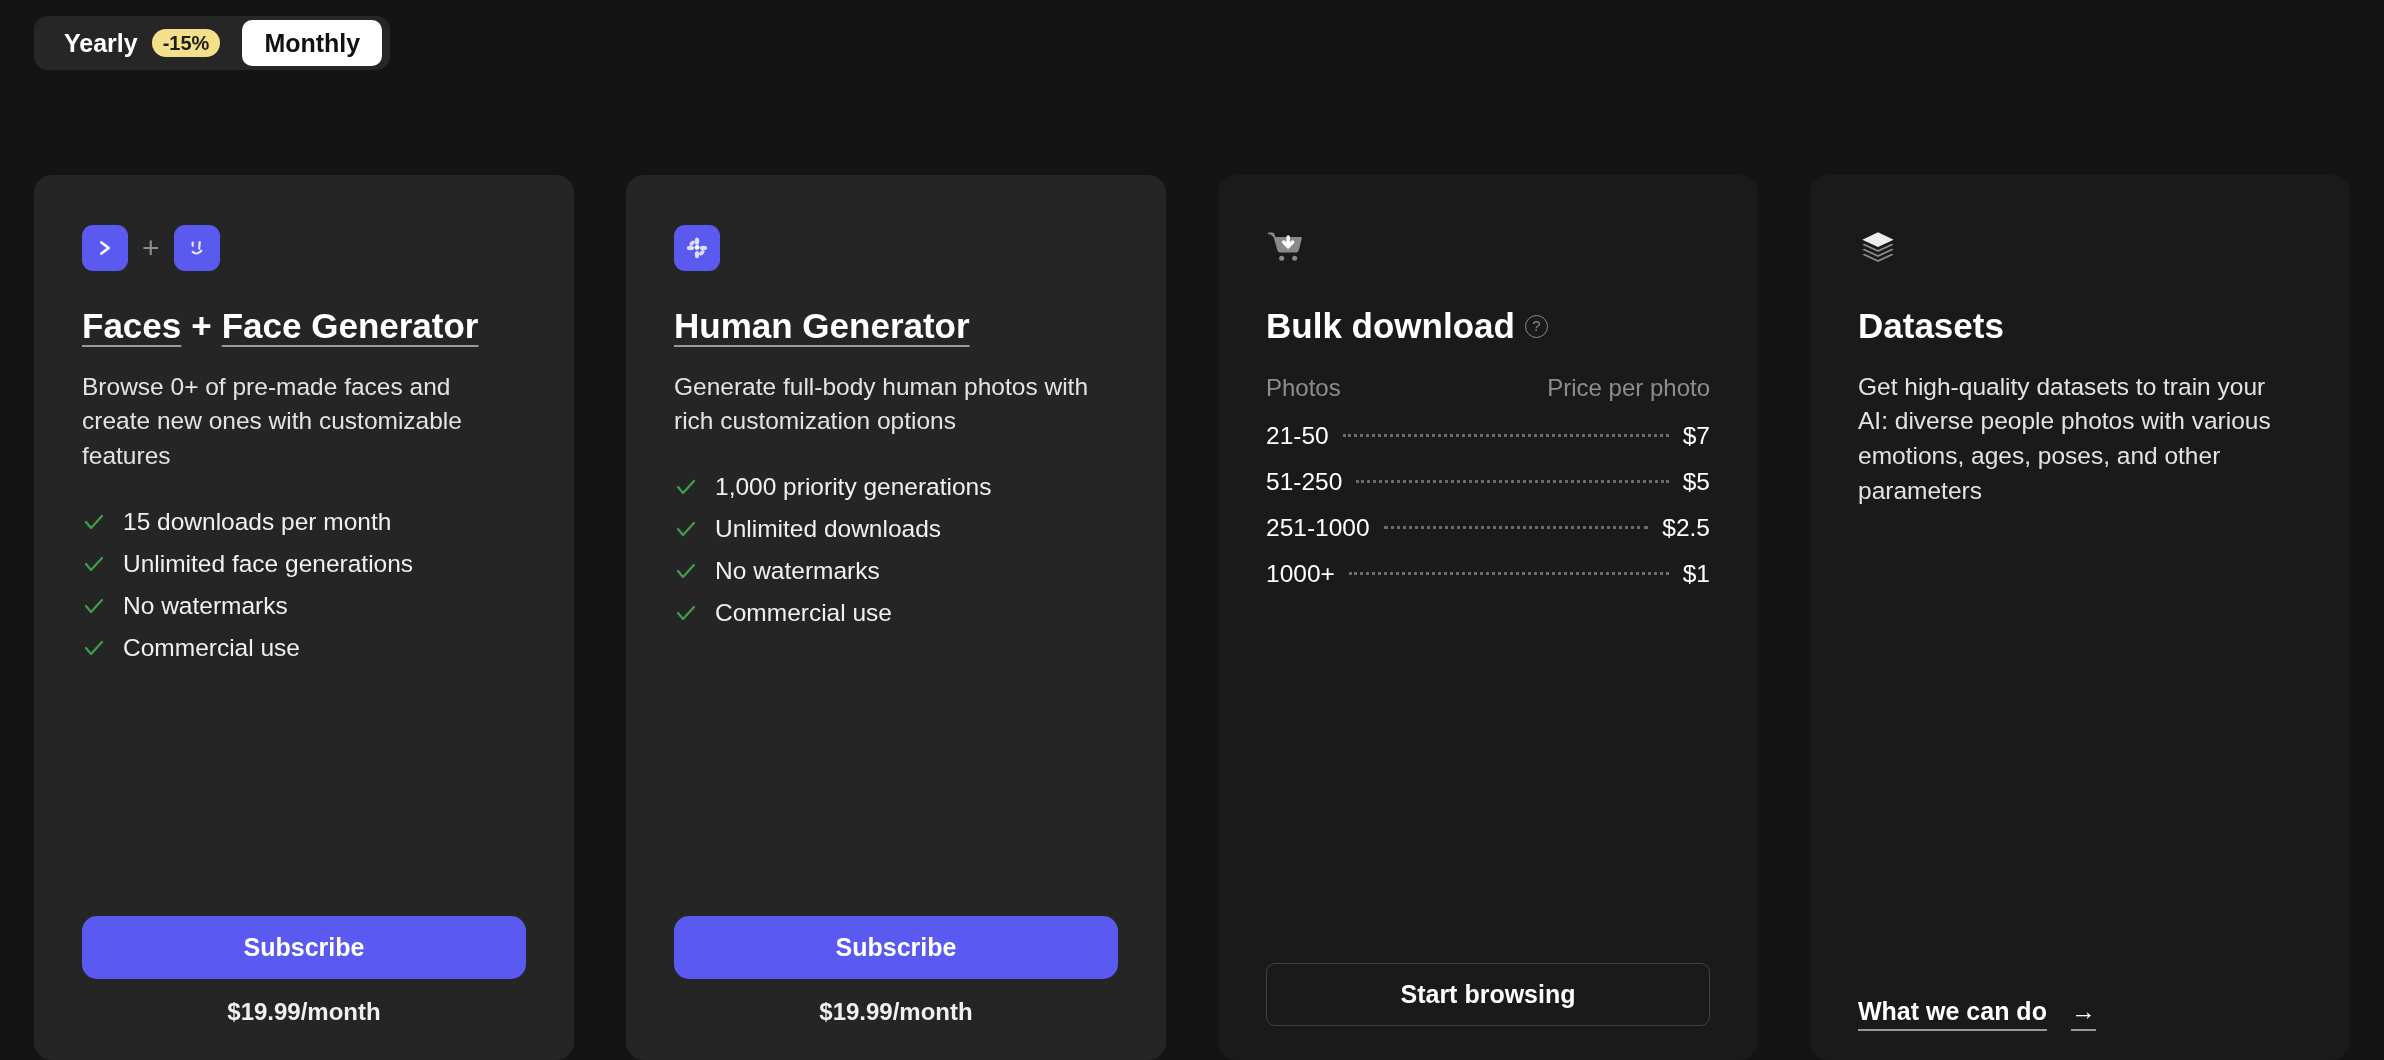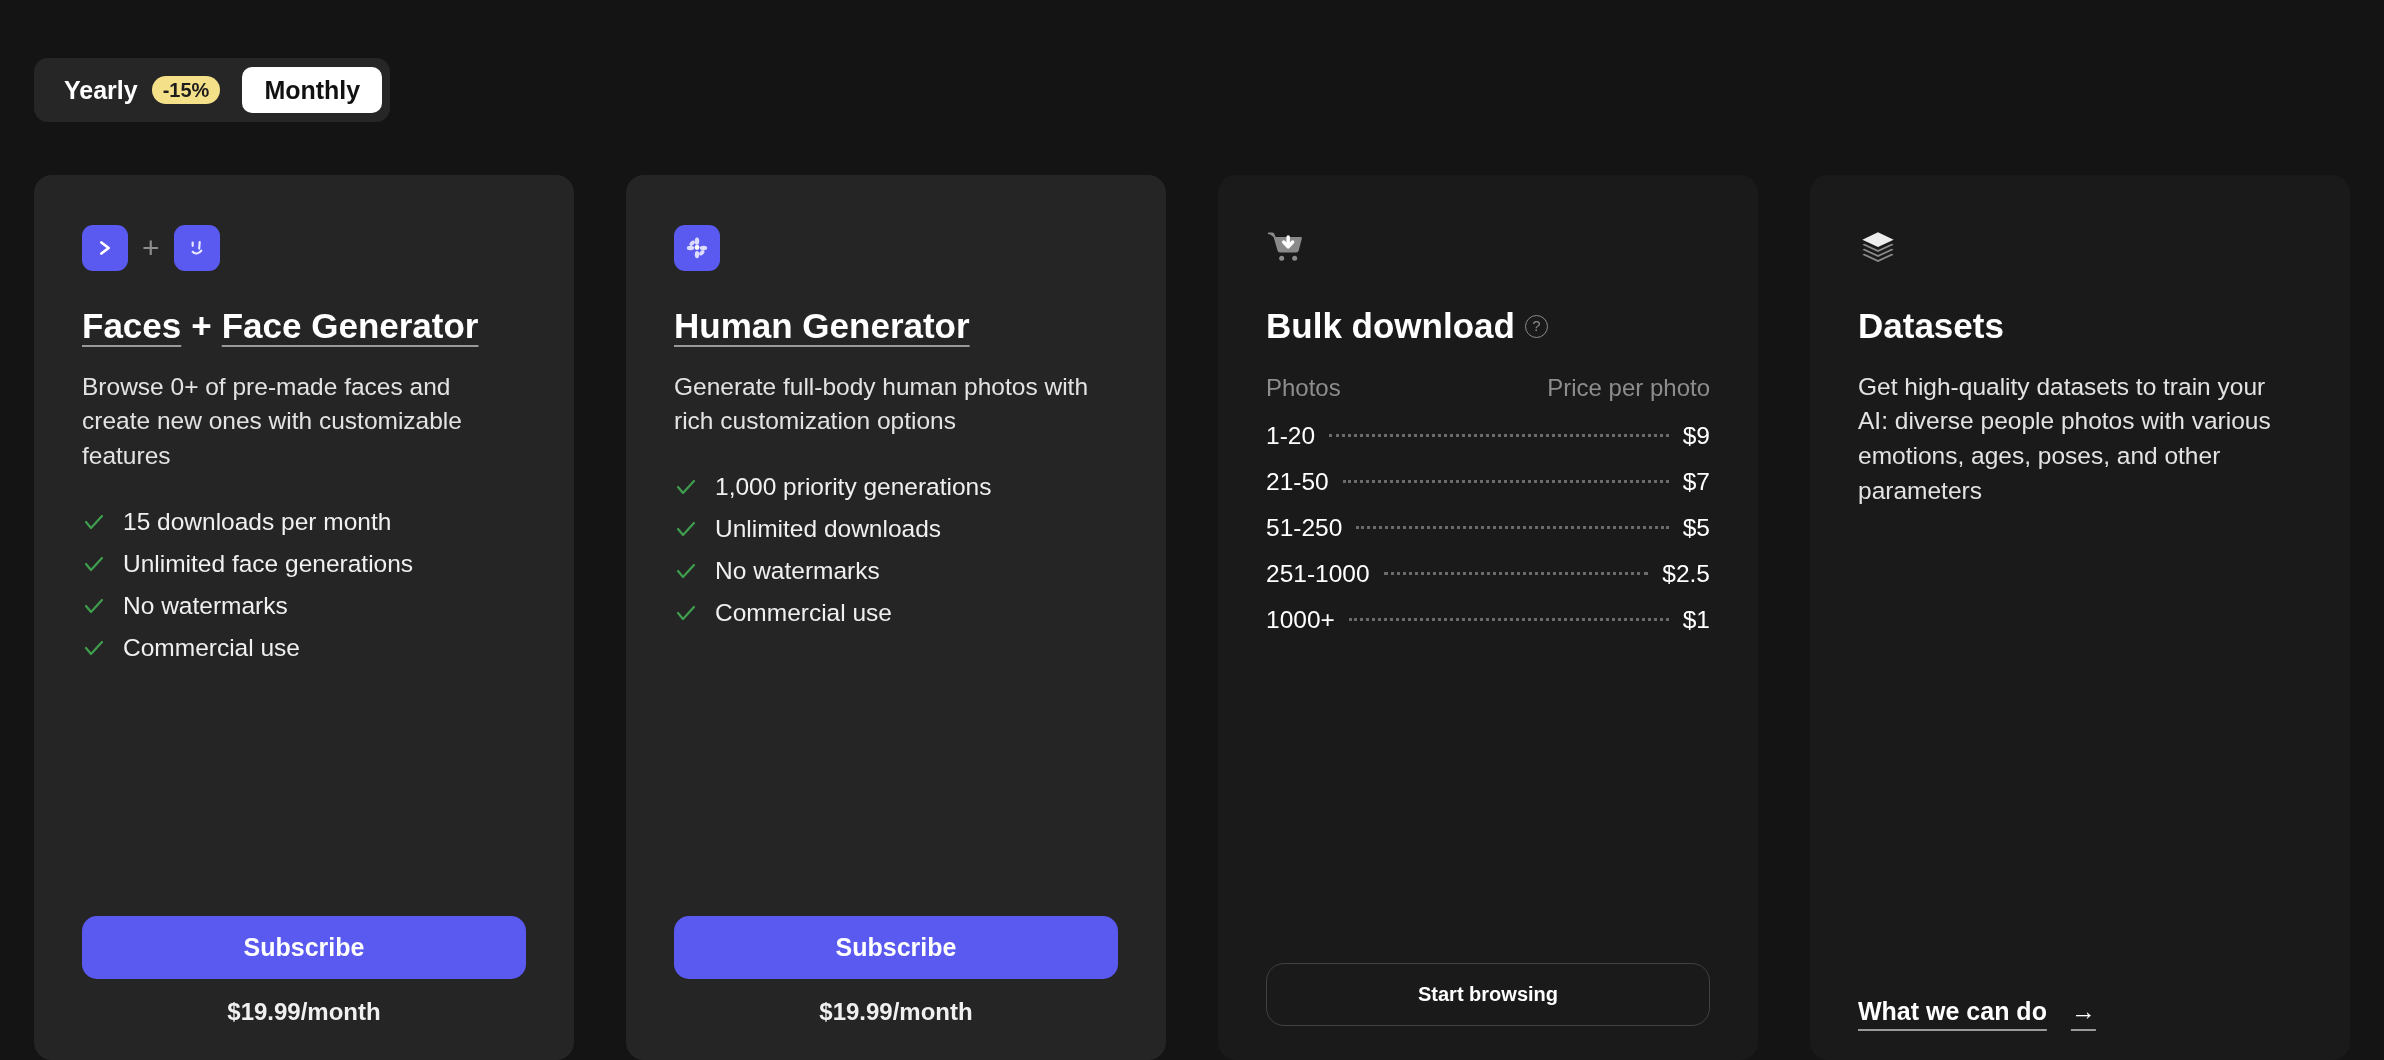--- a/index.html
+++ b/index.html
@@ -9,22 +9,21 @@
     font-family:"Liberation Sans", sans-serif;
     overflow:hidden;
   }
   .page { position:relative; width:2384px; height:1060px; }
 
   
   .toggle-wrap {
     position:absolute; left:34px; top:16px;
     display:flex; align-items:center;
     background:#262626; border-radius:14px; padding:8px;
-    height:64px;
-    margin-top:42px;
+    height:54px;
   }
   .toggle-opt {
     display:flex; align-items:center; gap:14px;
     height:46px; padding:0 22px; border-radius:10px;
     font-size:25px; font-weight:bold; color:#ffffff;
     white-space:nowrap; cursor:pointer;
   }
   .toggle-opt.active { background:#ffffff; color:#111111; }
   .badge {
     background:#f5e08a; color:#1c1c1c;
@@ -101,22 +100,22 @@
   .card-footer { margin-top:auto; padding-bottom:34px; }
   .btn-primary {
     display:block; width:100%; height:63px; border:none;
     background:#5a5af0; color:#ffffff; border-radius:15px;
     font-family:inherit; font-size:25px; font-weight:bold; cursor:pointer;
   }
   .price-note { text-align:center; font-size:24px; color:#f0f0f0; margin-top:19px; font-weight:bold; }
   .btn-outline {
     display:block; width:100%; height:63px;
     background:transparent; color:#ffffff;
-    border:1.5px solid #414141; border-radius:18px;
-    font-family:inherit; font-size:20px; font-weight:bold; cursor:pointer;
+    border:1.5px solid #414141; border-radius:9px;
+    font-family:inherit; font-size:25px; font-weight:bold; cursor:pointer;
   }
   .link-arrow {
     display:inline-flex; align-items:center; gap:24px;
     font-size:25px; font-weight:bold; color:#ffffff; cursor:pointer;
     text-decoration:underline; text-underline-offset:9px;
     text-decoration-thickness:2px; text-decoration-color:#9a9a9a;
   }
 </style>
 </head>
 <body>
@@ -262,25 +261,20 @@
         <span class="help-icon">?</span>
       </div>
 
 
       <div class="ptable">
         <div class="ptable-head">
           <span>Photos</span>
           <span>Price per photo</span>
         </div>
         <div class="prow">
-          <span class="tier">1-20</span>
-          <span class="dots"></span>
-          <span class="price">$9</span>
-        </div>
-        <div class="prow">
           <span class="tier">21-50</span>
           <span class="dots"></span>
           <span class="price">$7</span>
         </div>
         <div class="prow">
           <span class="tier">51-250</span>
           <span class="dots"></span>
           <span class="price">$5</span>
         </div>
         <div class="prow">

